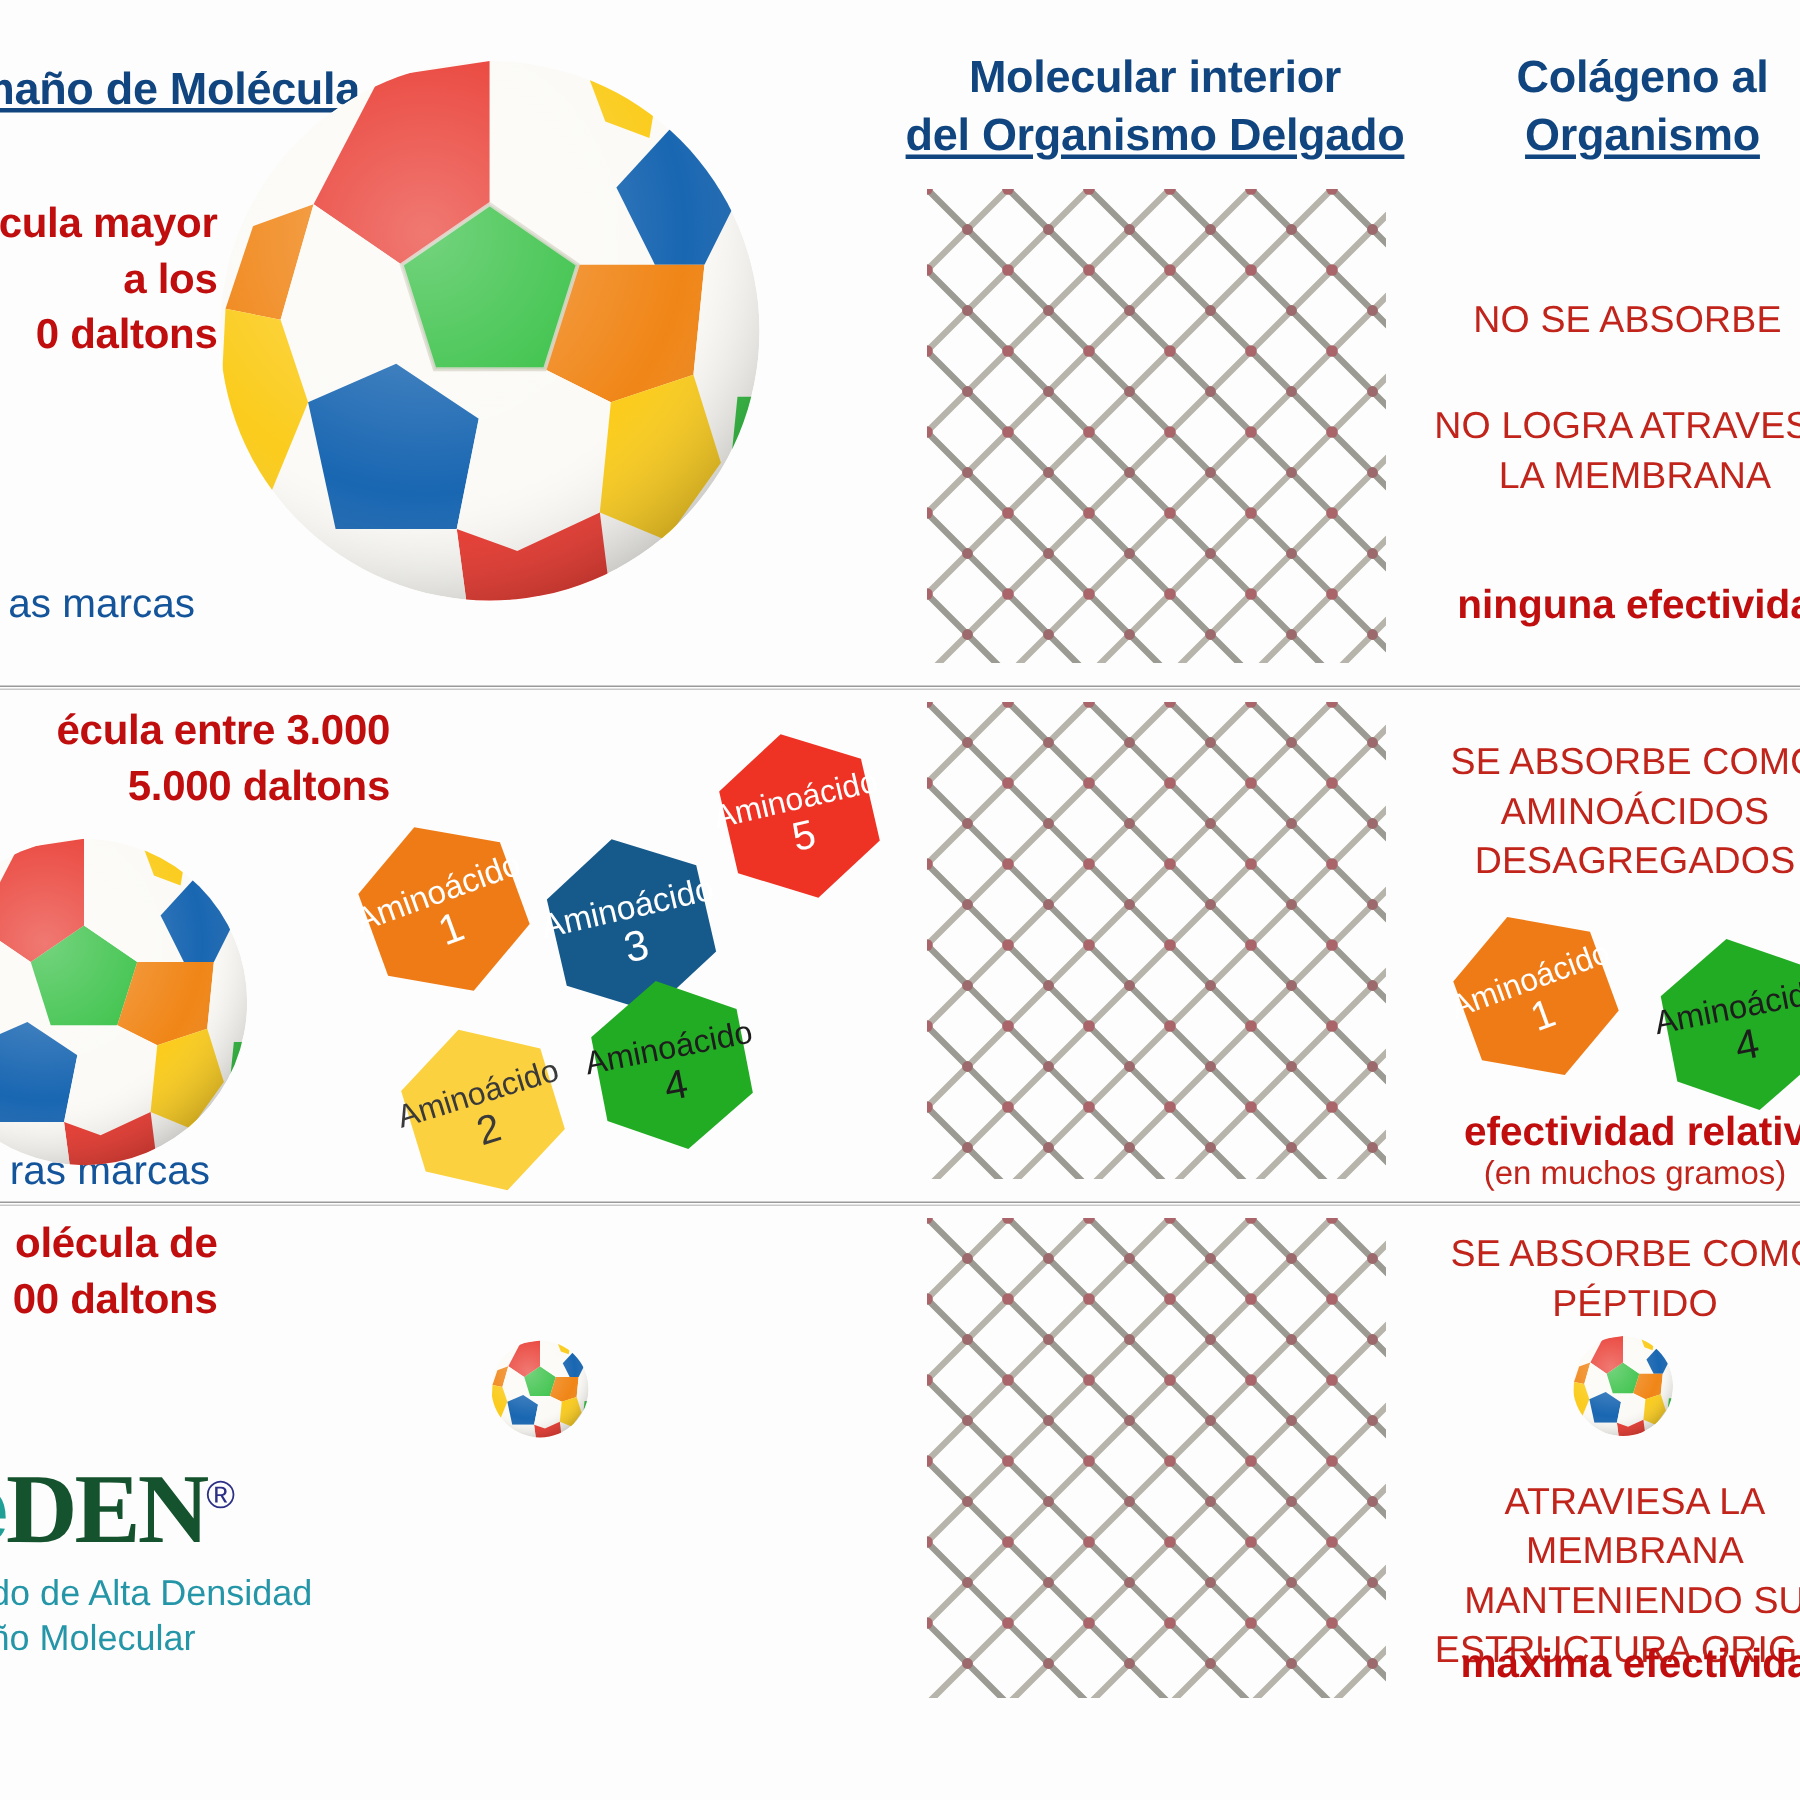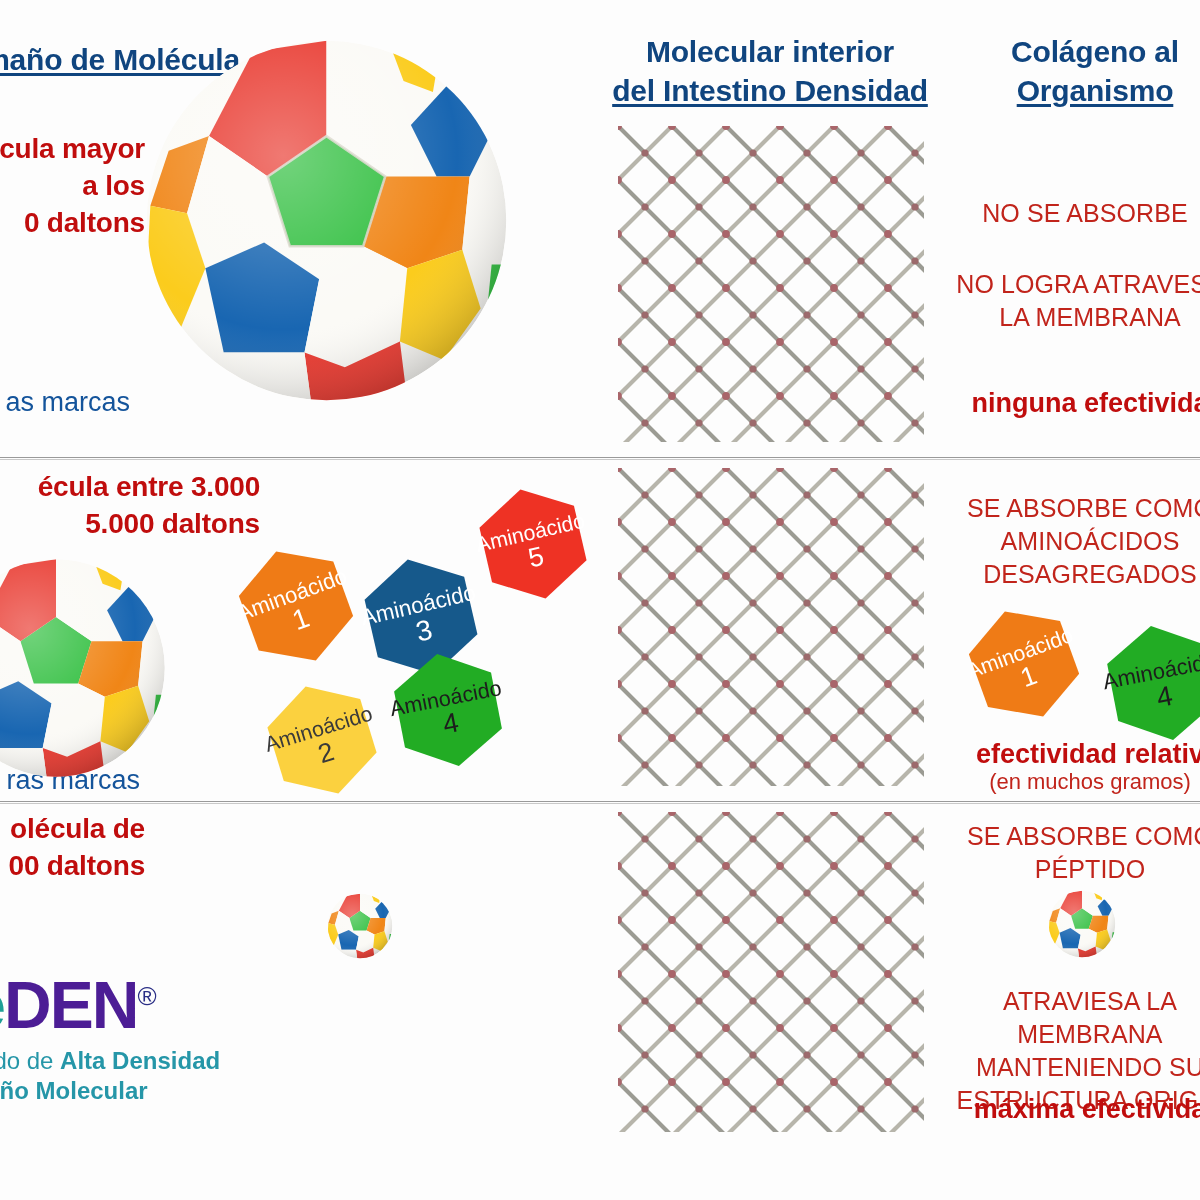--- a/index.html
+++ b/index.html
@@ -70,39 +70,39 @@
   }
   .hex .num{font-size:24px;}
 
   
   .logo{position:absolute;}
   .logo-word{
     font-size:66px;font-weight:bold;letter-spacing:-2px;
     line-height:66px;white-space:nowrap;
   }
   .logo-teal{color:#1f9f96;}
-  .logo-navy{color:#4c1d95;}
+  .logo-navy{color:#14532d;font-family:Liberation Serif, serif;}
   .logo-reg{font-size:26px;vertical-align:super;color:#2b2f86;font-weight:normal;}
   .logo-tag{
     color:#2596a8;font-size:24px;line-height:30px;white-space:nowrap;
   }
-  .logo-tag b{font-weight:bold;}
+  .logo-tag b{font-weight:normal;}
 </style>
 </head>
 <body>
 
 <div class="stage">
 
   <div class="hdr" style="left:-190px;top:40px;width:430px;text-align:right;">
     <span class="ul">maño de Molécula</span>
   </div>
 
   <div class="hdr" style="left:600px;top:32px;width:340px;">
     <span>Molecular interior</span>
-    <span class="ul">del Intestino Densidad</span>
+    <span class="ul">del Organismo Delgado</span>
   </div>
 
   <div class="hdr" style="left:945px;top:32px;width:300px;">
     <span>Colágeno al</span>
     <span class="ul">Organismo</span>
   </div>
 
   <div class="redbold" style="left:-200px;top:130px;width:345px;text-align:right;">
     <div>cula mayor</div>
     <div>a los</div>

